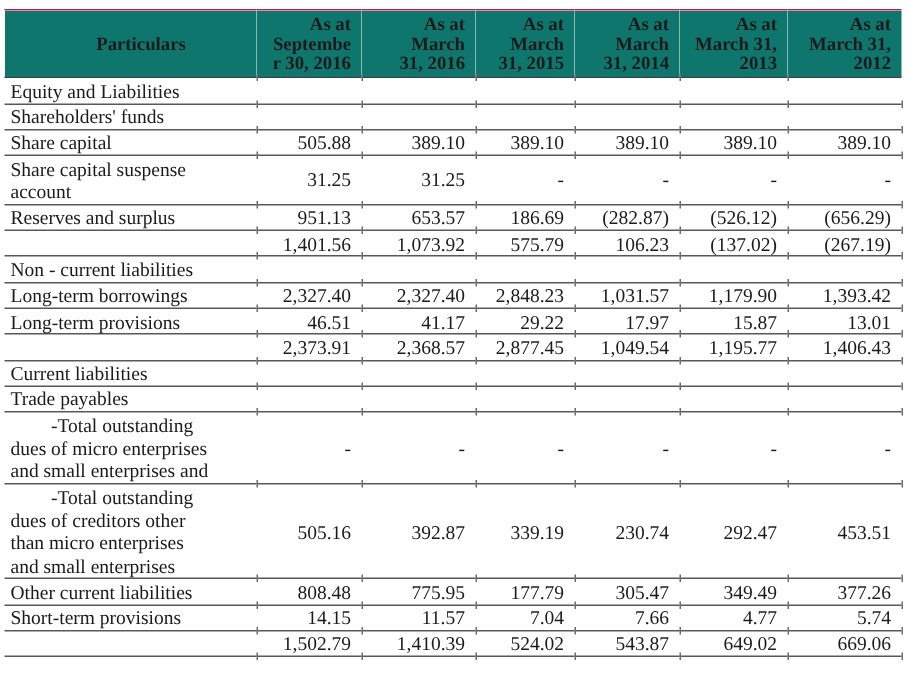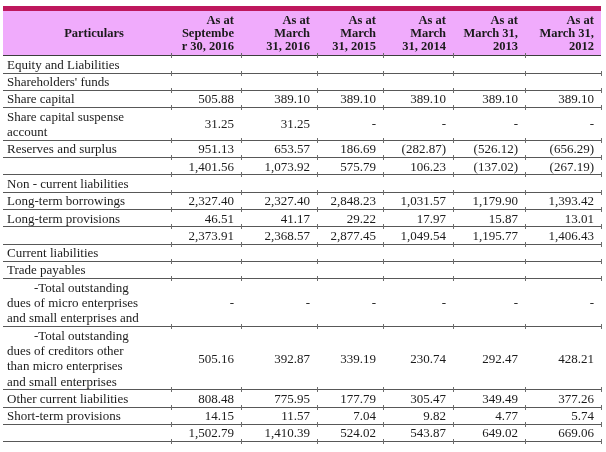--- a/index.html
+++ b/index.html
@@ -12,29 +12,29 @@
     font-family: "Liberation Serif", "DejaVu Serif", serif;
     color: #1b1b1b;
   }
   table.sheet {
     border-collapse: collapse;
     table-layout: fixed;
     width: 598px;
     margin: 6px 0 0 3px;
   }
   thead th {
-    background: #f0abfc;
+    background: #0f766e;
     font-weight: bold;
     font-size: 12.5px;
     line-height: 12.8px;
     text-align: right;
     vertical-align: middle;
     padding: 3px 7px 3px 2px;
     white-space: pre-line;
-    border-top: 5px solid #be185d;
+    border-top: 1px solid #be185d;
     border-bottom: 1.5px solid #3d3d3d;
     position: relative;
   }
   thead th.first {
     text-align: center;
     padding-left: 21px;
   }
   tbody td {
     border-bottom: 1px solid #585858;
     font-size: 13px;
@@ -234,37 +234,37 @@
       <tr class="data">
         <td class="label indent">-Total outstanding
 dues of creditors other
 than micro enterprises
 and small enterprises</td>
         <td class="num">505.16</td>
         <td class="num">392.87</td>
         <td class="num">339.19</td>
         <td class="num">230.74</td>
         <td class="num">292.47</td>
-        <td class="num last">428.21</td>
+        <td class="num last">453.51</td>
       </tr>
       <tr class="data">
         <td class="label">Other current liabilities</td>
         <td class="num">808.48</td>
         <td class="num">775.95</td>
         <td class="num">177.79</td>
         <td class="num">305.47</td>
         <td class="num">349.49</td>
         <td class="num last">377.26</td>
       </tr>
       <tr class="data">
         <td class="label">Short-term provisions</td>
         <td class="num">14.15</td>
         <td class="num">11.57</td>
         <td class="num">7.04</td>
-        <td class="num">9.82</td>
+        <td class="num">7.66</td>
         <td class="num">4.77</td>
         <td class="num last">5.74</td>
       </tr>
       <tr class="subtotal">
         <td class="label"></td>
         <td class="num">1,502.79</td>
         <td class="num">1,410.39</td>
         <td class="num">524.02</td>
         <td class="num">543.87</td>
         <td class="num">649.02</td>

